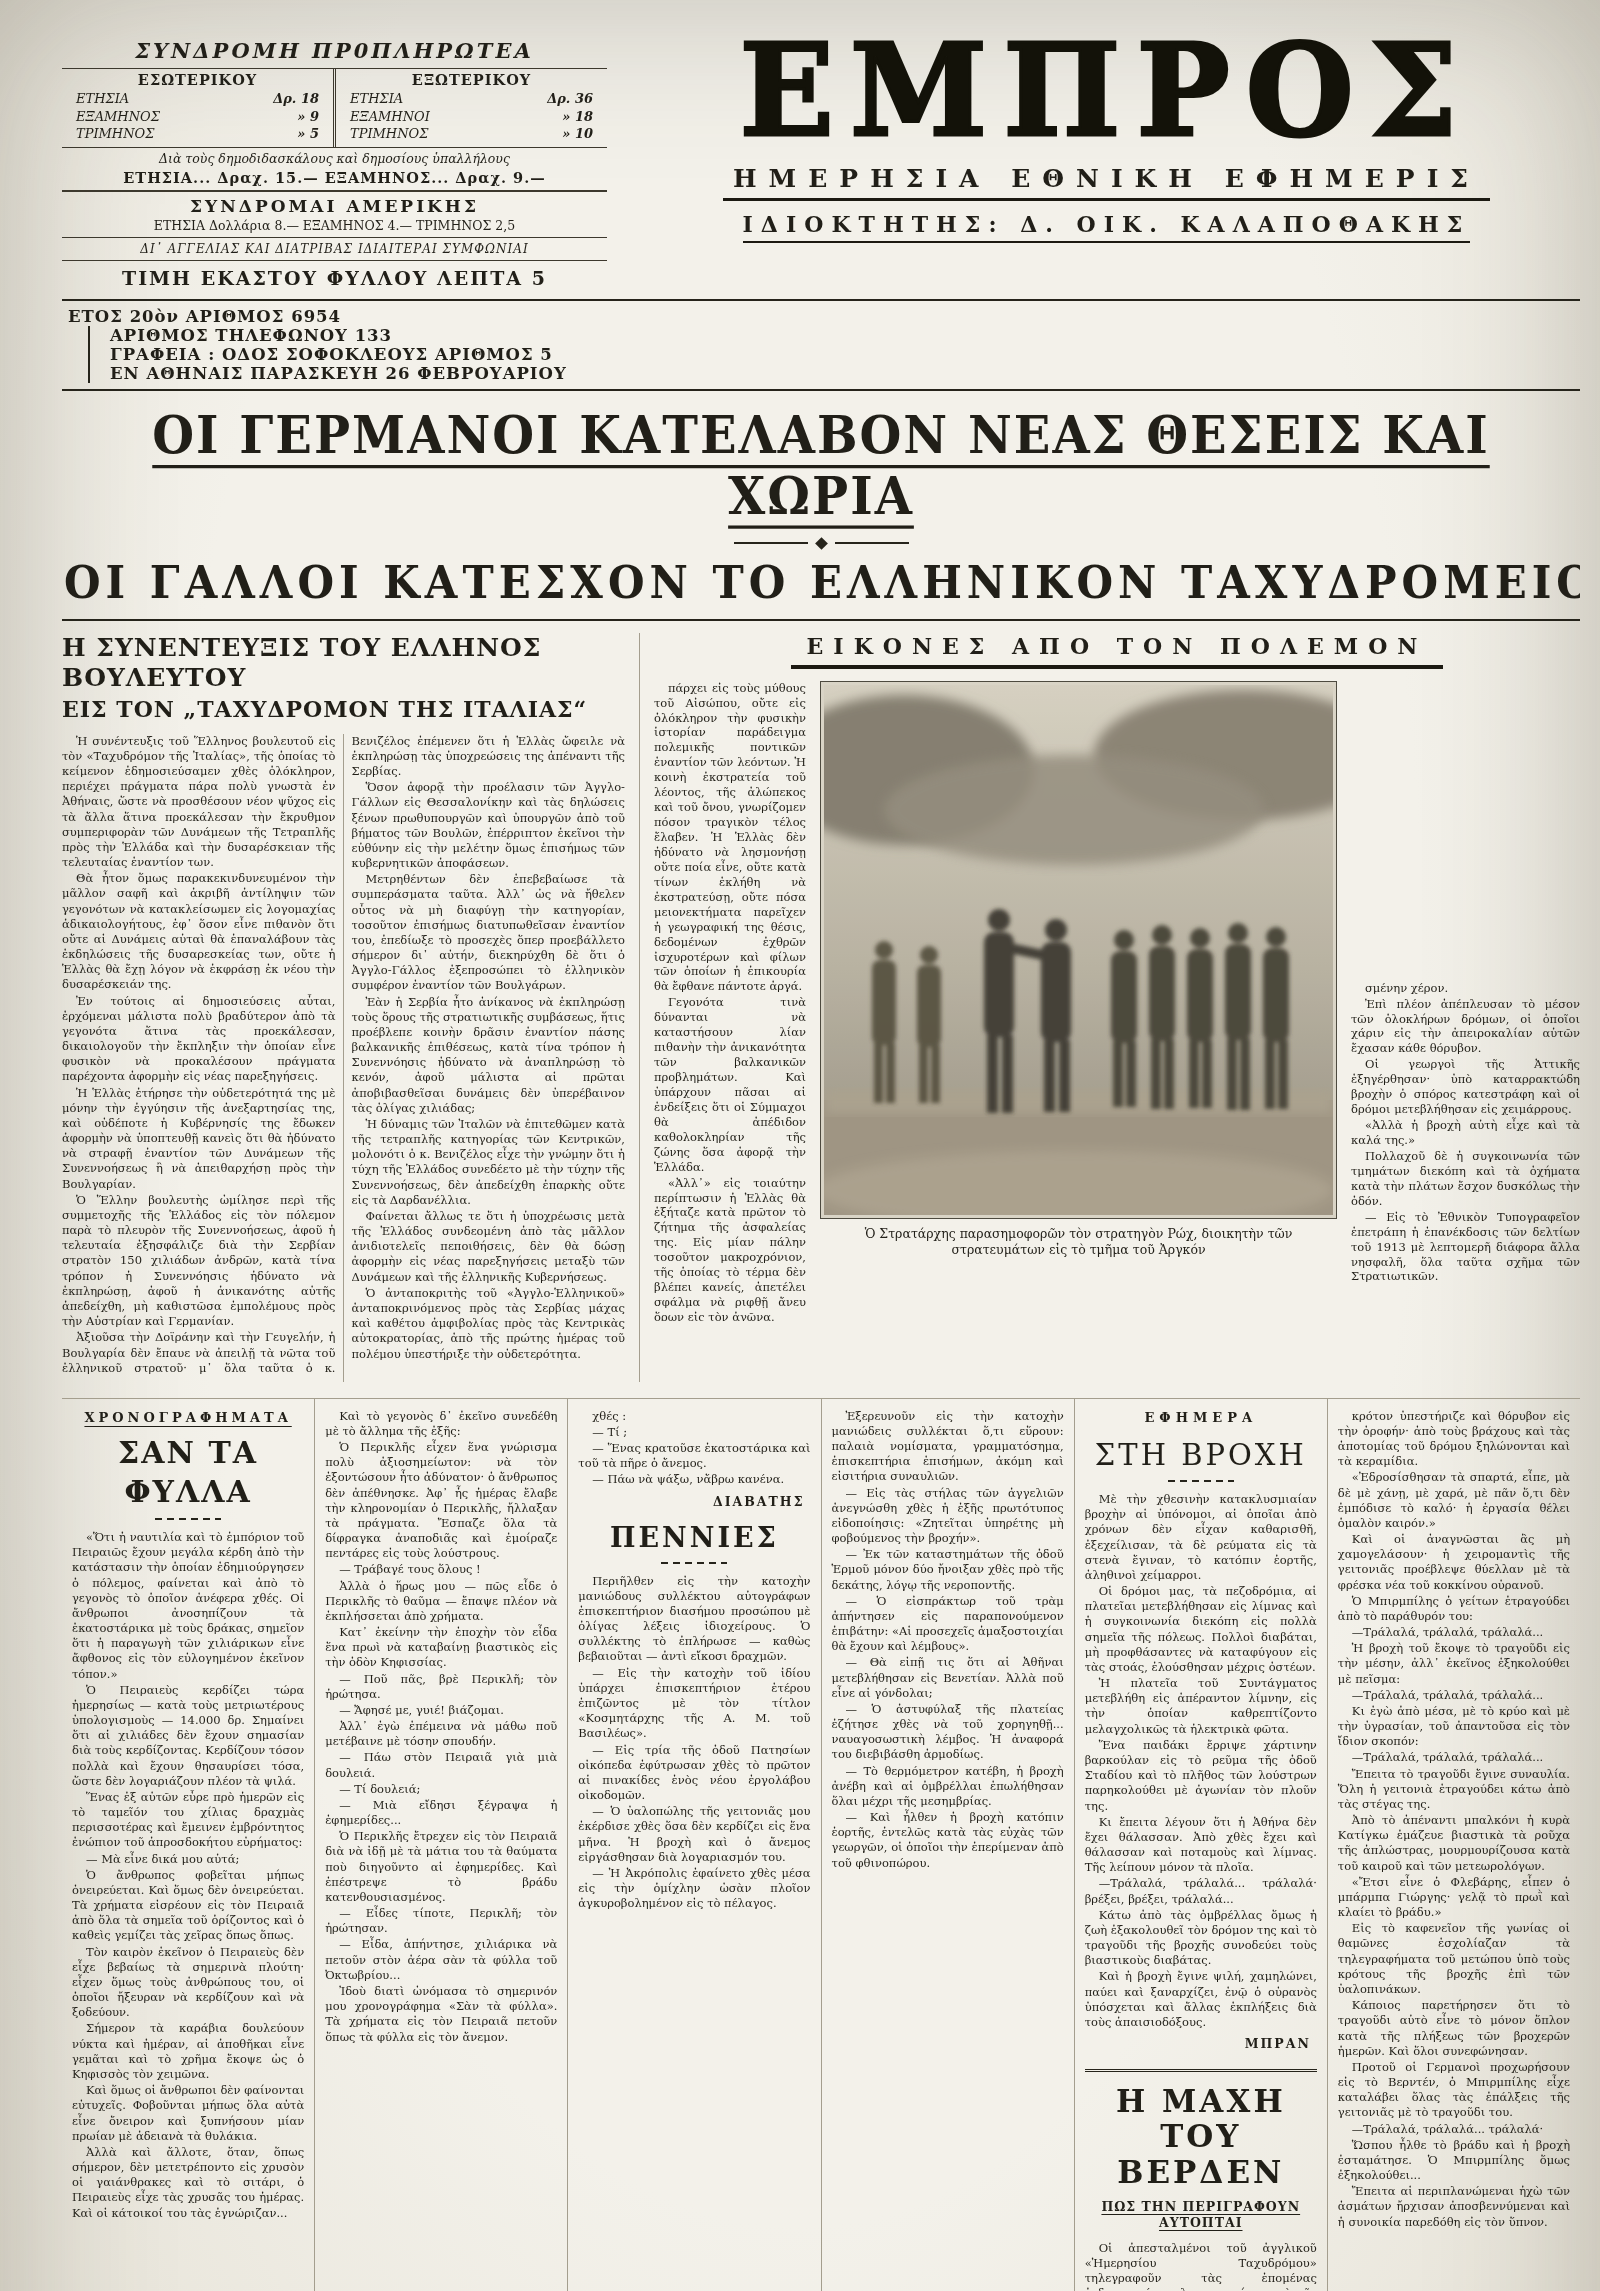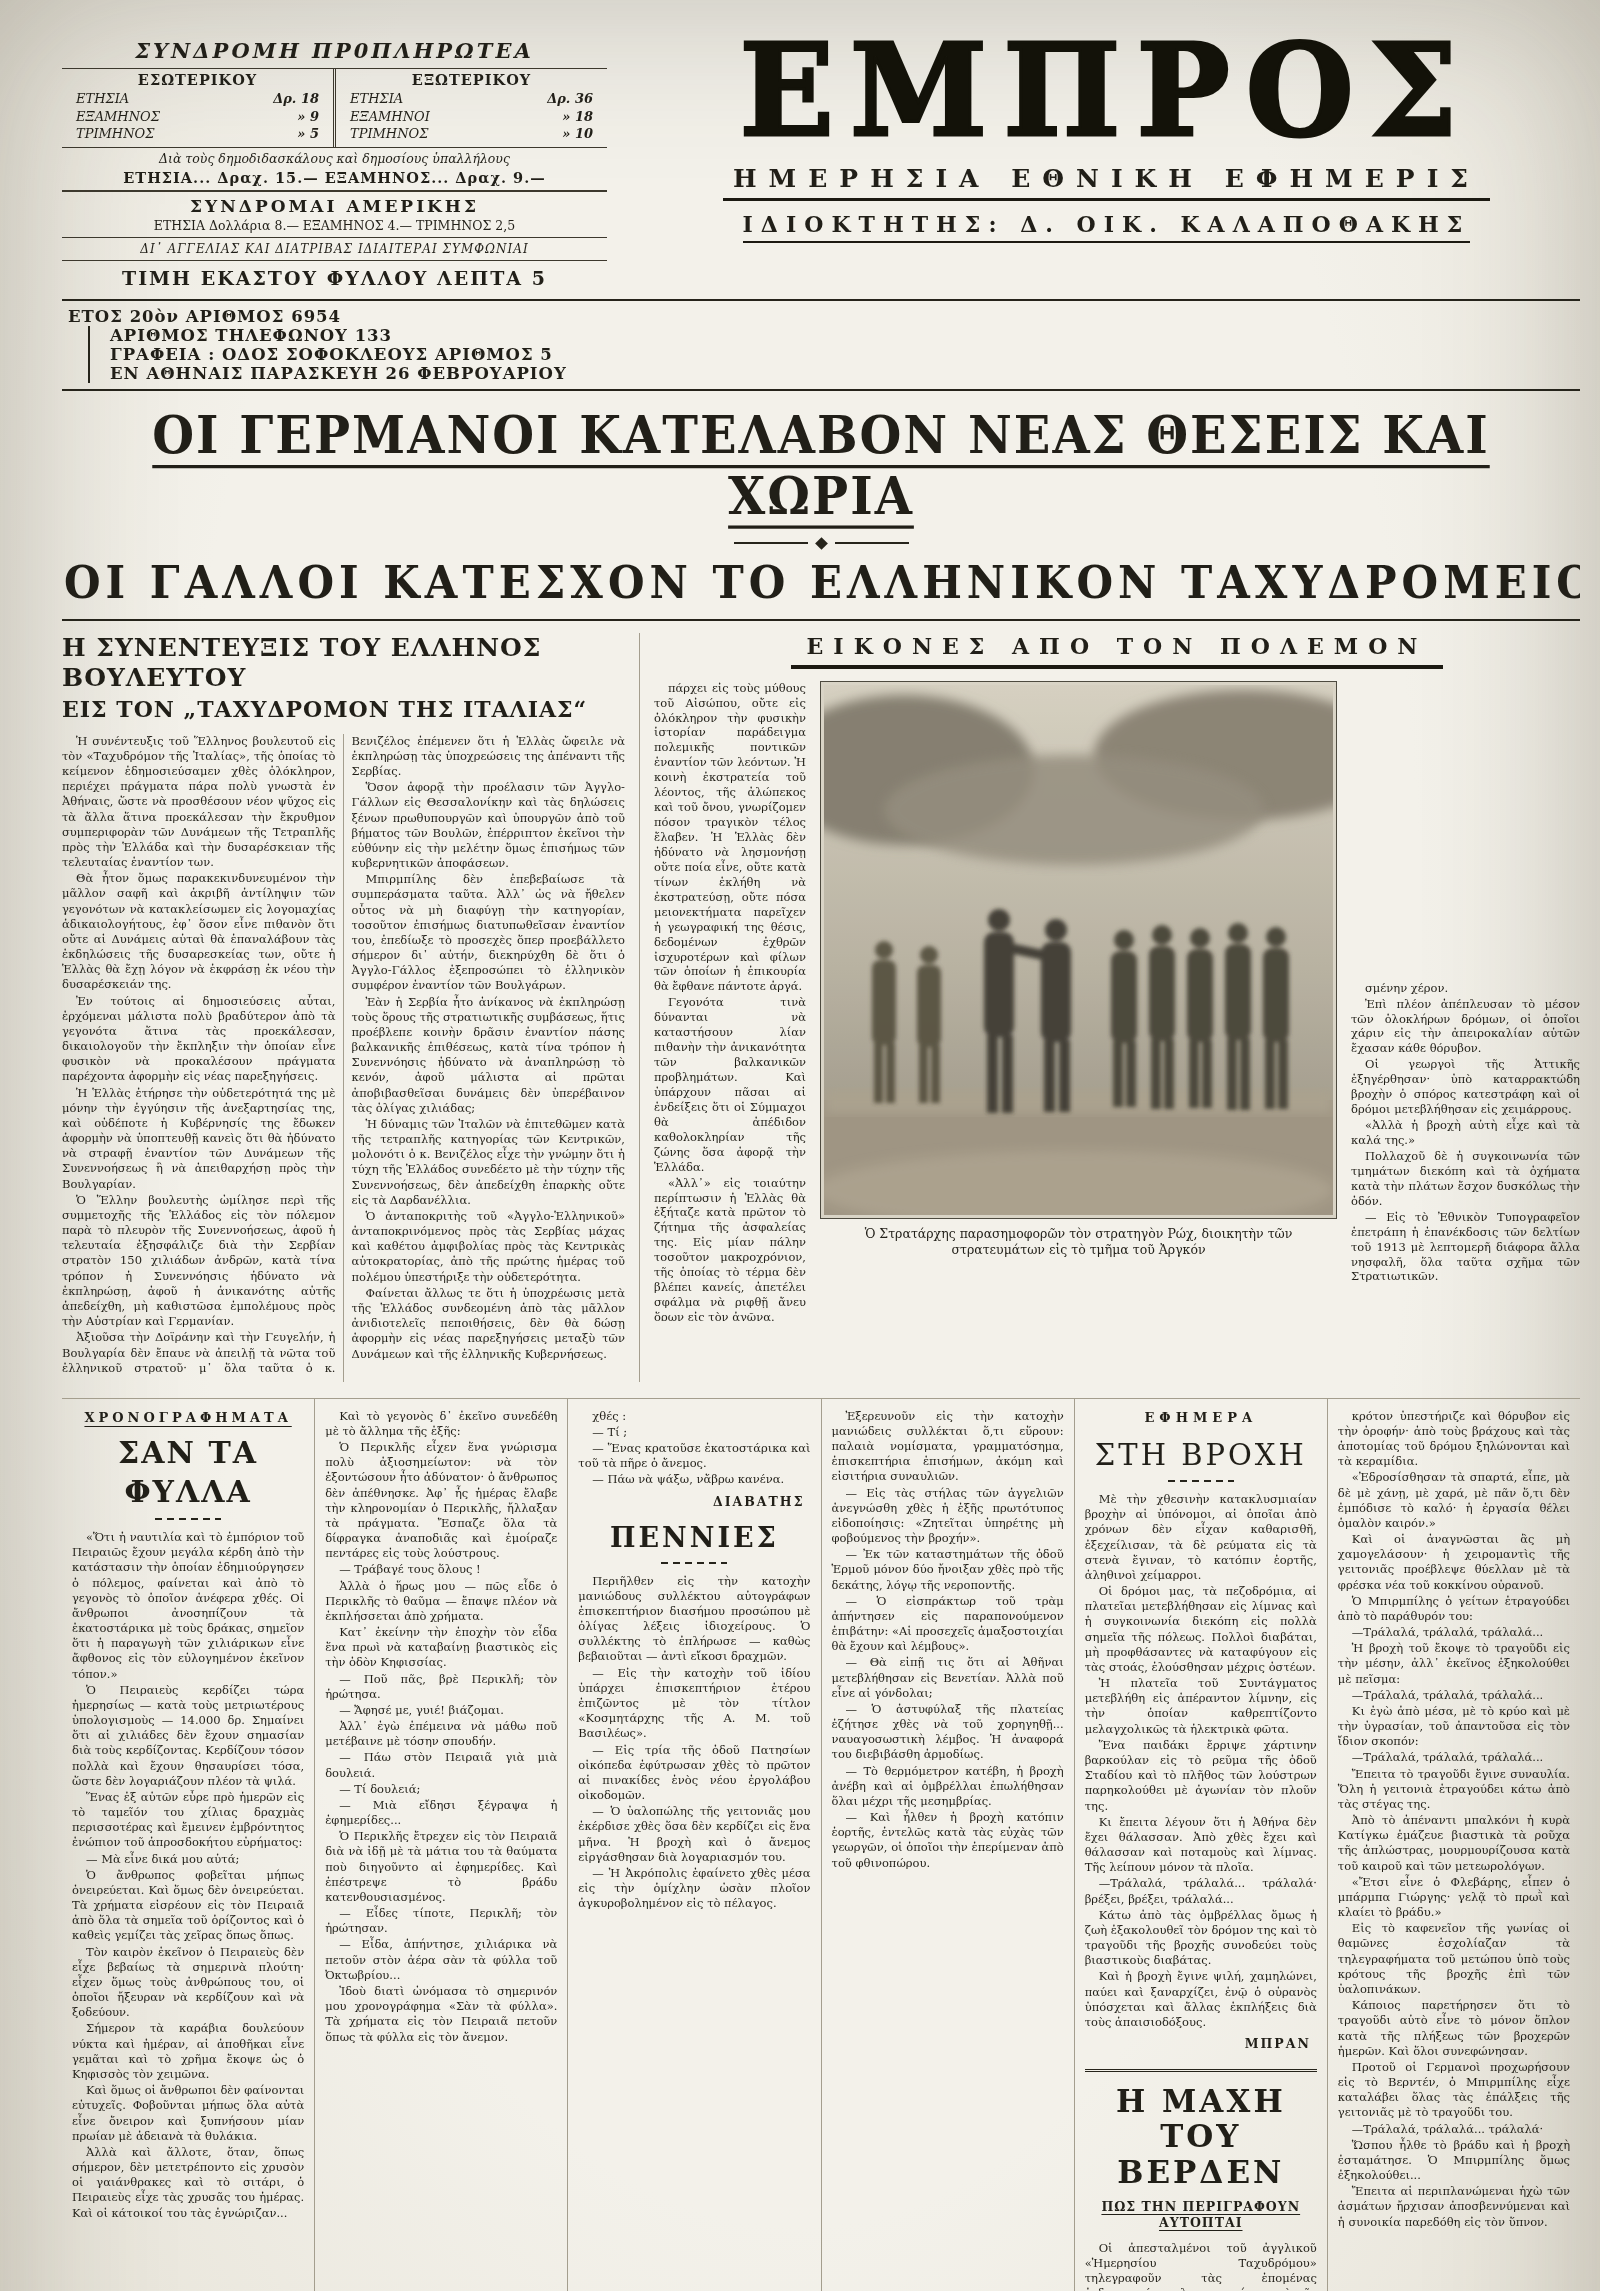--- a/index.html
+++ b/index.html
@@ -190,25 +190,25 @@
       <h2 class="interview-t1">Η ΣΥΝΕΝΤΕΥΞΙΣ ΤΟΥ ΕΛΛΗΝΟΣ ΒΟΥΛΕΥΤΟΥ</h2>
       <h3 class="interview-t2">ΕΙΣ ΤΟΝ „ΤΑΧΥΔΡΟΜΟΝ ΤΗΣ ΙΤΑΛΙΑΣ“</h3>
       <div class="interview-body">
           <p>Ἡ συνέντευξις τοῦ Ἕλληνος βουλευτοῦ εἰς τὸν «Ταχυδρόμον τῆς Ἰταλίας», τῆς ὁποίας τὸ κείμενον ἐδημοσιεύσαμεν χθὲς ὁλόκληρον, περιέχει πράγματα πάρα πολὺ γνωστὰ ἐν Ἀθήναις, ὥστε νὰ προσθέσουν νέον ψῦχος εἰς τὰ ἄλλα ἅτινα προεκάλεσαν τὴν ἔκρυθμον συμπεριφορὰν τῶν Δυνάμεων τῆς Τετραπλῆς πρὸς τὴν Ἑλλάδα καὶ τὴν δυσαρέσκειαν τῆς τελευταίας ἐναντίον των.</p>
           <p>Θὰ ἦτον ὅμως παρακεκινδυνευμένον τὴν μᾶλλον σαφῆ καὶ ἀκριβῆ ἀντίληψιν τῶν γεγονότων νὰ κατακλείσωμεν εἰς λογομαχίας ἀδικαιολογήτους, ἐφ᾿ ὅσον εἶνε πιθανὸν ὅτι οὔτε αἱ Δυνάμεις αὐταὶ θὰ ἐπαναλάβουν τὰς ἐκδηλώσεις τῆς δυσαρεσκείας των, οὔτε ἡ Ἑλλὰς θὰ ἔχῃ λόγον νὰ ἐκφράσῃ ἐκ νέου τὴν δυσαρέσκειάν της.</p>
           <p>Ἐν τούτοις αἱ δημοσιεύσεις αὗται, ἐρχόμεναι μάλιστα πολὺ βραδύτερον ἀπὸ τὰ γεγονότα ἅτινα τὰς προεκάλεσαν, δικαιολογοῦν τὴν ἔκπληξιν τὴν ὁποίαν εἶνε φυσικὸν νὰ προκαλέσουν πράγματα παρέχοντα ἀφορμὴν εἰς νέας παρεξηγήσεις.</p>
           <p>Ἡ Ἑλλὰς ἐτήρησε τὴν οὐδετερότητά της μὲ μόνην τὴν ἐγγύησιν τῆς ἀνεξαρτησίας της, καὶ οὐδέποτε ἡ Κυβέρνησίς της ἔδωκεν ἀφορμὴν νὰ ὑποπτευθῇ κανεὶς ὅτι θὰ ἠδύνατο νὰ στραφῇ ἐναντίον τῶν Δυνάμεων τῆς Συνεννοήσεως ἢ νὰ ἀπειθαρχήσῃ πρὸς τὴν Βουλγαρίαν.</p>
           <p>Ὁ Ἕλλην βουλευτὴς ὡμίλησε περὶ τῆς συμμετοχῆς τῆς Ἑλλάδος εἰς τὸν πόλεμον παρὰ τὸ πλευρὸν τῆς Συνεννοήσεως, ἀφοῦ ἡ τελευταία ἐξησφάλιζε διὰ τὴν Σερβίαν στρατὸν 150 χιλιάδων ἀνδρῶν, κατὰ τίνα τρόπον ἡ Συνεννόησις ἠδύνατο νὰ ἐκπληρώσῃ, ἀφοῦ ἡ ἀνικανότης αὐτῆς ἀπεδείχθη, μὴ καθιστῶσα ἐμπολέμους πρὸς τὴν Αὐστρίαν καὶ Γερμανίαν.</p>
           <p>Ἀξιοῦσα τὴν Δοϊράνην καὶ τὴν Γευγελήν, ἡ Βουλγαρία δὲν ἔπαυε νὰ ἀπειλῇ τὰ νῶτα τοῦ ἑλληνικοῦ στρατοῦ· μ᾿ ὅλα ταῦτα ὁ κ. Βενιζέλος ἐπέμενεν ὅτι ἡ Ἑλλὰς ὤφειλε νὰ ἐκπληρώσῃ τὰς ὑποχρεώσεις της ἀπέναντι τῆς Σερβίας.</p>
           <p>Ὅσον ἀφορᾷ τὴν προέλασιν τῶν Ἀγγλο-Γάλλων εἰς Θεσσαλονίκην καὶ τὰς δηλώσεις ξένων πρωθυπουργῶν καὶ ὑπουργῶν ἀπὸ τοῦ βήματος τῶν Βουλῶν, ἐπέρριπτον ἐκεῖνοι τὴν εὐθύνην εἰς τὴν μελέτην ὅμως ἐπισήμως τῶν κυβερνητικῶν ἀποφάσεων.</p>
-          <p>Μπιρμπίλης δὲν ἐπεβεβαίωσε τὰ συμπεράσματα ταῦτα. Ἀλλ᾿ ὡς νὰ ἤθελεν οὗτος νὰ μὴ διαφύγῃ τὴν κατηγορίαν, τοσοῦτον ἐπισήμως διατυπωθεῖσαν ἐναντίον του, ἐπεδίωξε τὸ προσεχὲς ὅπερ προεβάλλετο σήμερον δι᾿ αὐτήν, διεκηρύχθη δὲ ὅτι ὁ Ἀγγλο-Γάλλος ἐξεπροσώπει τὸ ἑλληνικὸν συμφέρον ἐναντίον τῶν Βουλγάρων.</p>
+          <p>Μετρηθέντων δὲν ἐπεβεβαίωσε τὰ συμπεράσματα ταῦτα. Ἀλλ᾿ ὡς νὰ ἤθελεν οὗτος νὰ μὴ διαφύγῃ τὴν κατηγορίαν, τοσοῦτον ἐπισήμως διατυπωθεῖσαν ἐναντίον του, ἐπεδίωξε τὸ προσεχὲς ὅπερ προεβάλλετο σήμερον δι᾿ αὐτήν, διεκηρύχθη δὲ ὅτι ὁ Ἀγγλο-Γάλλος ἐξεπροσώπει τὸ ἑλληνικὸν συμφέρον ἐναντίον τῶν Βουλγάρων.</p>
           <p>Ἐὰν ἡ Σερβία ἦτο ἀνίκανος νὰ ἐκπληρώσῃ τοὺς ὅρους τῆς στρατιωτικῆς συμβάσεως, ἥτις προέβλεπε κοινὴν δρᾶσιν ἐναντίον πάσης βαλκανικῆς ἐπιθέσεως, κατὰ τίνα τρόπον ἡ Συνεννόησις ἠδύνατο νὰ ἀναπληρώσῃ τὸ κενόν, ἀφοῦ μάλιστα αἱ πρῶται ἀποβιβασθεῖσαι δυνάμεις δὲν ὑπερέβαινον τὰς ὀλίγας χιλιάδας;</p>
           <p>Ἡ δύναμις τῶν Ἰταλῶν νὰ ἐπιτεθῶμεν κατὰ τῆς τετραπλῆς κατηγορίας τῶν Κεντρικῶν, μολονότι ὁ κ. Βενιζέλος εἶχε τὴν γνώμην ὅτι ἡ τύχη τῆς Ἑλλάδος συνεδέετο μὲ τὴν τύχην τῆς Συνεννοήσεως, δὲν ἀπεδείχθη ἐπαρκὴς οὔτε εἰς τὰ Δαρδανέλλια.</p>
+          <p>Φαίνεται ἄλλως τε ὅτι ἡ ὑποχρέωσις μετὰ τῆς Ἑλλάδος συνδεομένη ἀπὸ τὰς μᾶλλον ἀνιδιοτελεῖς πεποιθήσεις, δὲν θὰ δώσῃ ἀφορμὴν εἰς νέας παρεξηγήσεις μεταξὺ τῶν Δυνάμεων καὶ τῆς ἑλληνικῆς Κυβερνήσεως.</p>
           <p>Ὁ ἀνταποκριτὴς τοῦ «Ἀγγλο-Ἑλληνικοῦ» ἀνταποκρινόμενος πρὸς τὰς Σερβίας μάχας καὶ καθέτου ἀμφιβολίας πρὸς τὰς Κεντρικὰς αὐτοκρατορίας, ἀπὸ τῆς πρώτης ἡμέρας τοῦ πολέμου ὑπεστήριξε τὴν οὐδετερότητα.</p>
-          <p>Φαίνεται ἄλλως τε ὅτι ἡ ὑποχρέωσις μετὰ τῆς Ἑλλάδος συνδεομένη ἀπὸ τὰς μᾶλλον ἀνιδιοτελεῖς πεποιθήσεις, δὲν θὰ δώσῃ ἀφορμὴν εἰς νέας παρεξηγήσεις μεταξὺ τῶν Δυνάμεων καὶ τῆς ἑλληνικῆς Κυβερνήσεως.</p>
         </div>
     </section>
 
     <section class="war">
       <div class="war-head">
         <span>ΕΙΚΟΝΕΣ ΑΠΟ ΤΟΝ ΠΟΛΕΜΟΝ</span>
       </div>
       <div class="photo-zone">
 
         <div class="cont-col left">

